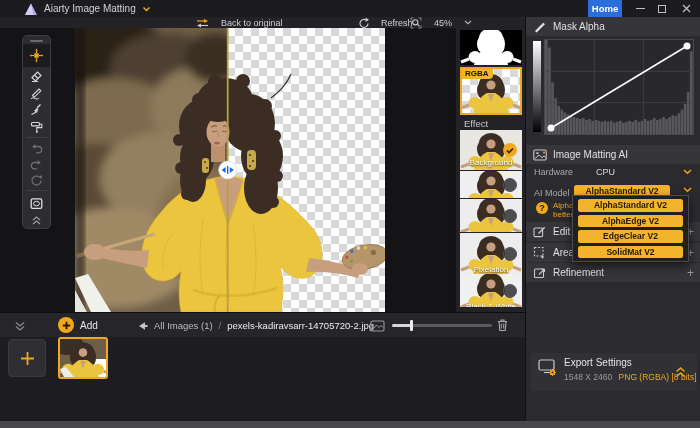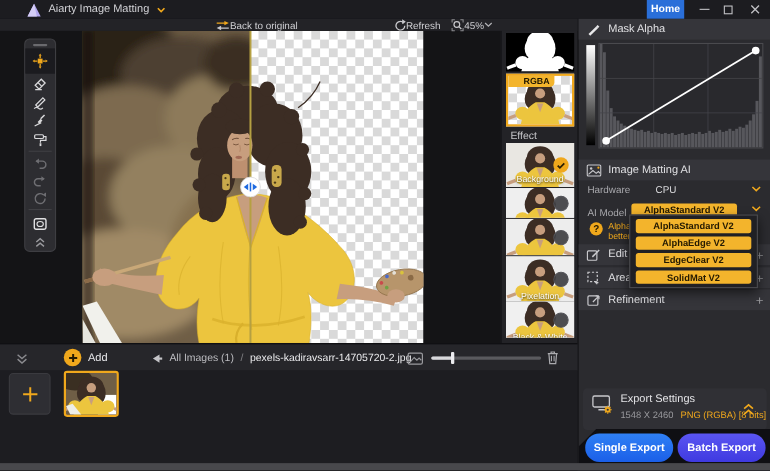--- a/index.html
+++ b/index.html
@@ -7,21 +7,21 @@
     font-family:"Liberation Sans",sans-serif;color:#d6d6d9;-webkit-font-smoothing:antialiased;}
   .abs{position:absolute;}
   
   #topbar{left:0;top:0;width:700px;height:17px;background:#1c1c20;z-index:30;display:flex;align-items:center;}
   #app-title{font-size:10px;color:#d2d2d6;margin-left:6px;}
   #home-btn{position:absolute;left:588px;top:0;width:34px;height:17px;background:#2a6fd9;color:#fff;
     font-size:9.5px;display:flex;align-items:center;justify-content:center;cursor:pointer;font-weight:bold;}
   .winctl{position:absolute;top:0;height:17px;width:16px;display:flex;align-items:center;justify-content:center;color:#c0c0c4;}
   
   #bar2{left:0;top:17px;width:525px;height:11px;background:#232327;z-index:5;}
-  .bar2-item{position:absolute;top:0;height:11px;display:flex;align-items:center;gap:0;font-size:9px;color:#cfcfd3;}
+  .bar2-item{position:absolute;top:0;height:11px;display:flex;align-items:center;gap:12px;font-size:9px;color:#cfcfd3;}
   
   #canvas-area{left:0;top:28px;width:455px;height:284px;background:#141416;}
   #main-image{left:75px;top:28px;width:310px;height:284px;}
   
   #tools{left:22px;top:35px;width:27px;background:#2d2d31;border:1px solid #3e3e42;border-radius:5px;
     z-index:20;display:flex;flex-direction:column;align-items:stretch;padding:2px 0;}
   .tool{height:17px;display:flex;align-items:center;justify-content:center;cursor:pointer;}
   .tool.big{height:21px;}
   .tool.active{background:#1b1b1f;height:23px;}
   .tool-div{height:1px;background:#404044;margin:2px 3px;}
@@ -29,21 +29,21 @@
   #tool-handle div{width:13px;height:2px;background:#6a6a6e;border-radius:1px;}
   
   #preview-col{left:455px;top:17px;width:70px;height:295px;background:#232327;border-left:1px solid #121214;
     box-sizing:border-box;padding:0 4px;overflow:hidden;}
   .pv-label{font-size:9.5px;color:#c6c6ca;margin:1px 0 1px 4px;line-height:11px;}
   .pv-thumb{position:relative;width:62px;overflow:hidden;background:#ededed;}
   .pv-thumb.mb{margin-bottom:1px;}
   #mask-thumb{height:35px;background:#000;}
   #rgba-thumb{height:44px;width:58px;border:2px solid #f0a81c;margin-top:2px;}
   #rgba-tag{position:absolute;left:0;top:0;background:#f3b42c;color:#1d1500;font-size:8px;font-weight:bold;
-    padding:0px 4px 1px 14px;border-radius:0 0 4px 0;z-index:2;}
+    padding:0px 4px 1px 3px;border-radius:0 0 4px 0;z-index:2;}
   .fx-label{position:absolute;top:2px;left:0;width:100%;text-align:center;font-size:8px;color:#fff;
     text-shadow:0 1px 2px rgba(0,0,0,.85);z-index:2;margin-top:26px;}
   .fx-toggle{position:absolute;right:5px;top:50%;margin-top:-7px;width:14px;height:14px;border-radius:50%;
     background:rgba(48,48,52,.85);border:1px solid #55555a;box-sizing:border-box;z-index:2;cursor:pointer;}
   .fx-check{position:absolute;right:5px;top:50%;margin-top:-7px;width:14px;height:14px;border-radius:50%;
     background:#f0a81c;z-index:2;display:flex;align-items:center;justify-content:center;cursor:pointer;}
   
   #right-panel{left:525px;top:17px;width:175px;height:411px;background:#2b2b2f;border-left:1px solid #101013;box-sizing:border-box;}
   .rp-header{position:absolute;left:0;width:175px;height:19px;background:#35353a;display:flex;align-items:center;
     font-size:10px;color:#e0e0e3;cursor:pointer;}
@@ -598,24 +598,20 @@
       <span id="export-title">Export Settings</span>
       <span id="export-line2">
         <span id="export-dims">1548 X 2460</span>
         <span id="export-fmt">PNG (RGBA) [8 bits]</span>
       </span>
       <svg width="13" height="12" style="position:absolute;right:10px;top:13px">
         <path d="M2.5,5.5 l4,-3.5 4,3.5 M2.5,10.5 l4,-3.5 4,3.5" fill="none" stroke="#f0a81c" stroke-width="1.5"></path>
       </svg>
     </div>
 
-    <div id="export-buttons">
-      <div class="exp-btn" id="single-export">Single Export</div>
-      <div class="exp-btn" id="batch-export">Batch Export</div>
-    </div>
   </div>
 
   <div id="bottom-bar" class="abs">
     <svg width="12" height="11" style="position:absolute;left:14px;top:7px">
       <path d="M2,2.5 l4,3.5 4,-3.5 M2,6.5 l4,3.5 4,-3.5" fill="none" stroke="#8a8a8e" stroke-width="1.3"></path>
     </svg>
     <div id="add-circle">
       <svg width="9" height="9">
           <path d="M4.5,0.8 V8.2 M0.8,4.5 H8.2" stroke="#241a02" stroke-width="1.8"></path>
         </svg>

